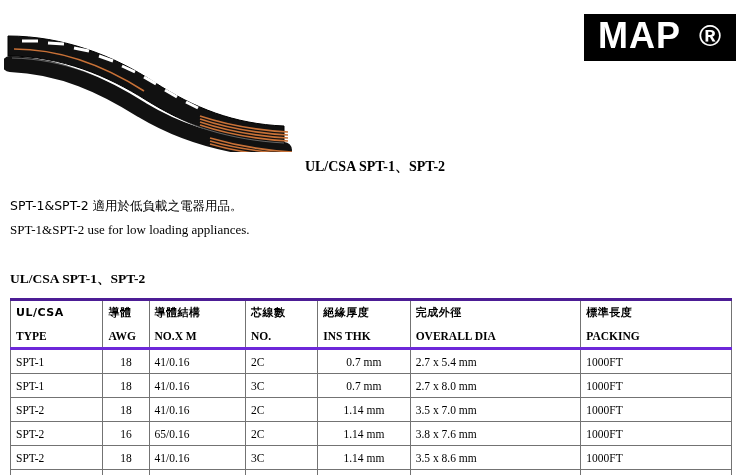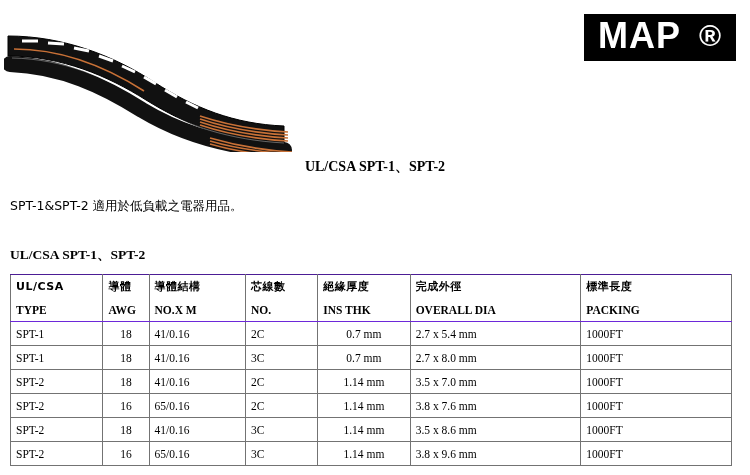--- a/index.html
+++ b/index.html
@@ -87,26 +87,26 @@
     border: 1px solid #737373;
     padding: 3px 5px;
     height: 17px;
     vertical-align: middle;
   }
   table.spec thead th {
     font-weight: bold;
     text-align: left;
     font-family: "Liberation Serif", serif;
     font-size: 11.5px;
-    border-top: 1px solid #4c1d95;
+    border-top: 3px solid #4c1d95;
     border-bottom: none;
   }
   table.spec thead tr.row2 th {
     border-top: none;
-    border-bottom: 1px solid #6d28d9;
+    border-bottom: 3px solid #6d28d9;
     font-size: 11.5px;
   }
   table.spec thead tr.row1 th {
     font-family: "DejaVu Sans", sans-serif;
     font-size: 11px;
     letter-spacing: 0.5px;
   }
   table.spec tbody td {
     font-family: "Liberation Serif", serif;
     font-size: 11.5px;
@@ -167,20 +167,21 @@
   <div class="logo-box">
     <span>MAP</span>
     <span class="reg">®</span>
   </div>
 </div>
 
 <div class="doc-title">UL/CSA SPT-1、SPT-2</div>
 
 <div class="desc">
   <div class="cn">SPT-1&amp;SPT-2 適用於低負載之電器用品。</div>
+  <div class="en">SPT-1&amp;SPT-2 use for low loading appliances.</div>
 </div>
 
 <div class="section-title">UL/CSA SPT-1、SPT-2</div>
 
 <table class="spec">
   <colgroup>
     <col class="c-type">
       <col class="c-awg">
       <col class="c-noxm">
       <col class="c-cores">

